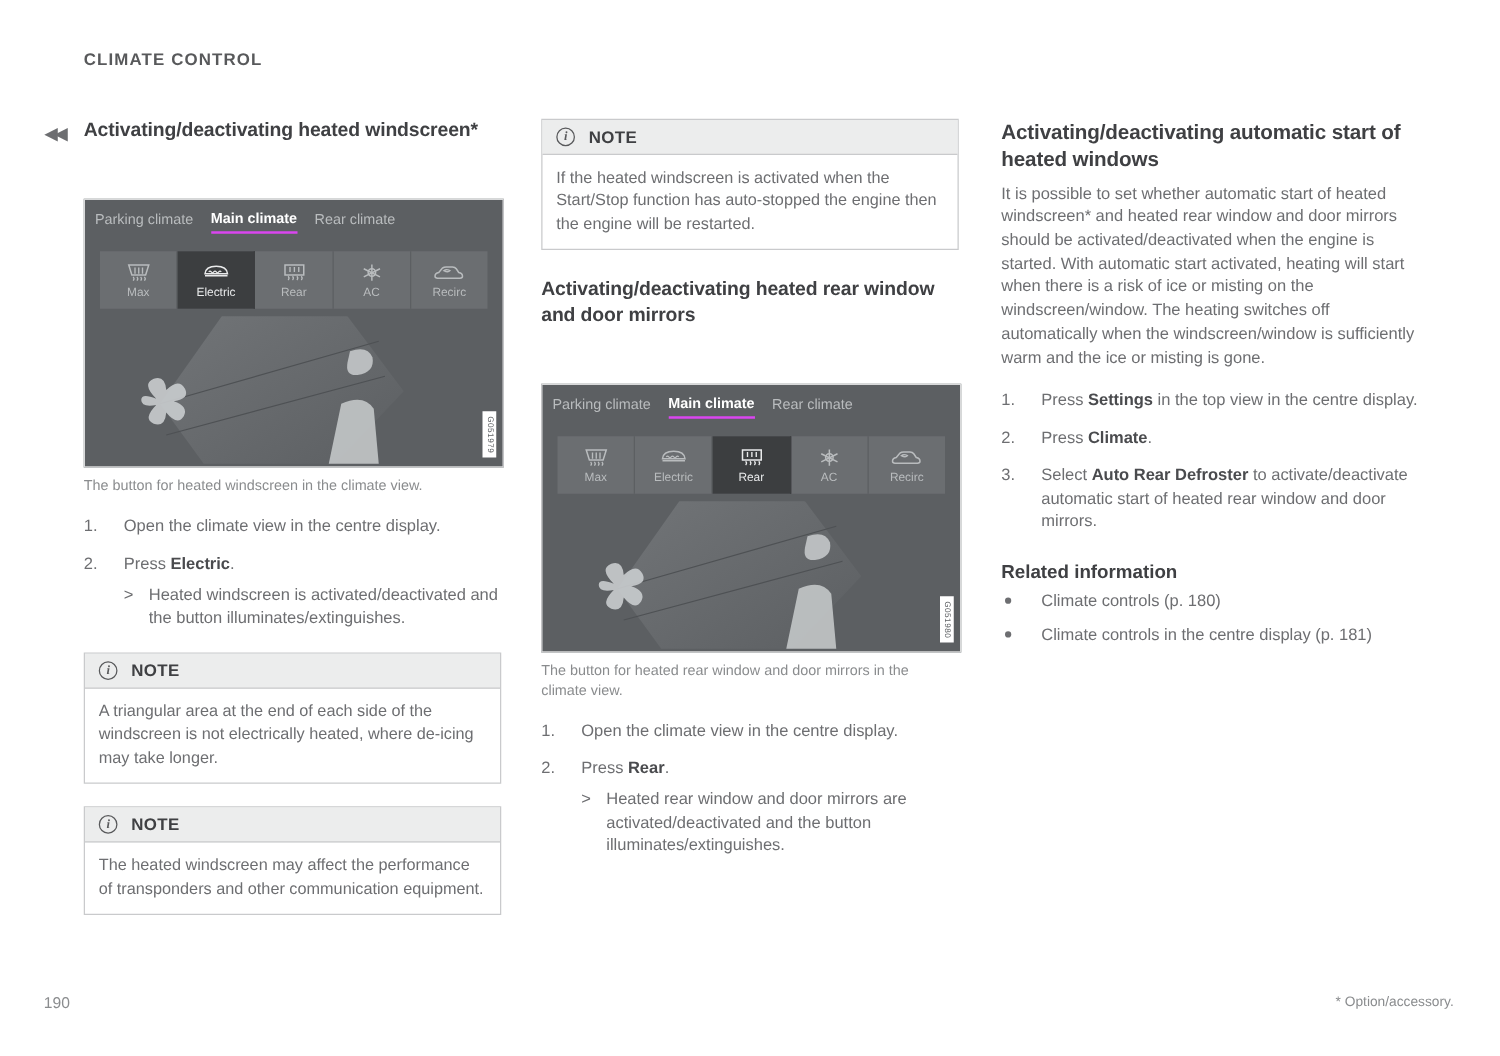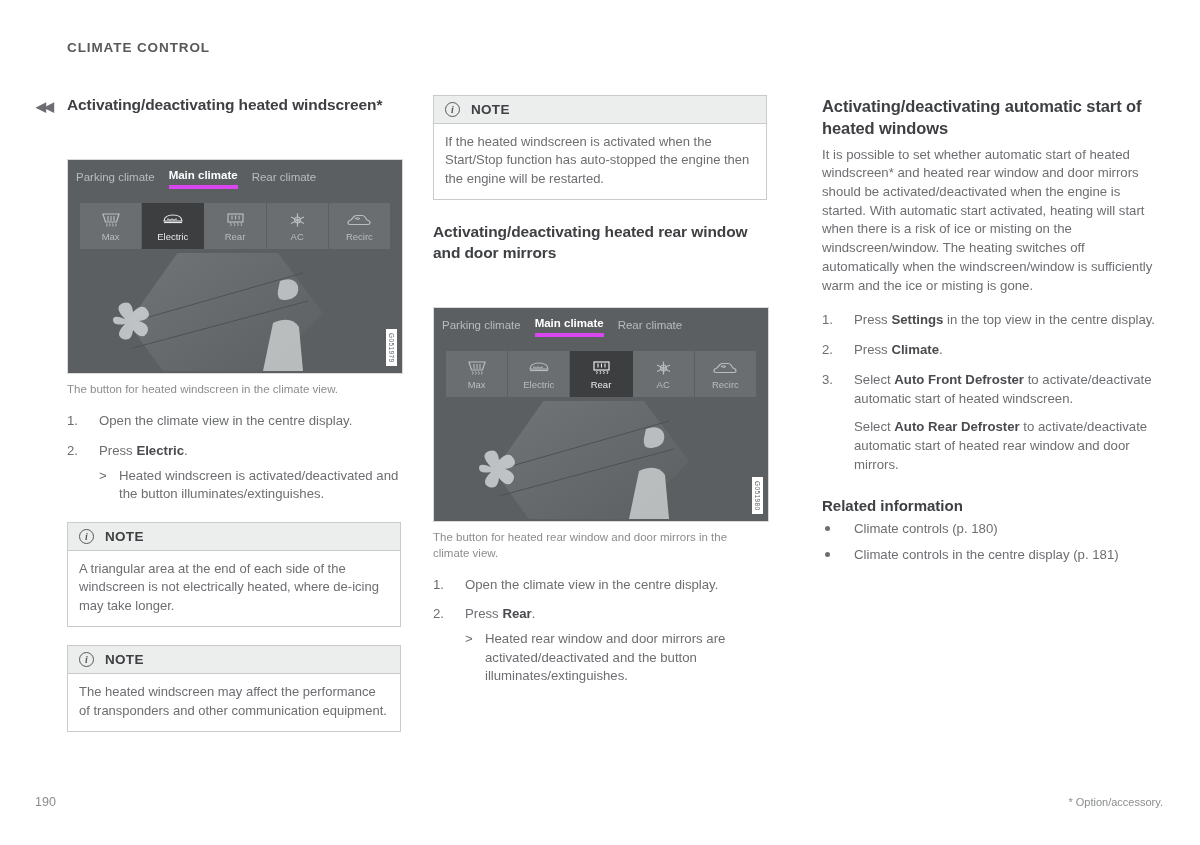--- a/index.html
+++ b/index.html
@@ -17,21 +17,21 @@
   .page-header {
     position:absolute; left:67px; top:40px;
     font-size:13.5px; letter-spacing:.9px;
     color:#58595b; font-weight:700;
   }
 
   
   .col { position:absolute; top:95px; width:342px; }
   .col-left   { left:67px;  }
   .col-mid    { left:433px; }
-  .col-right  { left:822px; }
+  .col-right  { left:801px; }
 
   
   h2.sec-title {
     font-size:15.5px; font-weight:bold; color:#3f4043;
     margin:0 0 12px 0; line-height:1.32; letter-spacing:-.1px;
   }
   h2.sec-title.big { font-size:16.5px; line-height:1.35; }
   h3.rel-title {
     font-size:15px; font-weight:bold; color:#3f4043;
     margin:22px 0 6px 0;
@@ -59,21 +59,21 @@
     margin-top:44px;
   }
   .screen .tabs {
     display:flex; align-items:center; gap:14px;
     padding:9px 8px 0 8px;
     font-size:11.5px;
   }
   .screen .tab { color:#b9bcbe; padding-bottom:4px; white-space:nowrap; }
   .screen .tab.active {
     color:#ffffff; font-weight:bold;
-    border-bottom:4px solid #d946ef;
+    border-bottom:2px solid #d946ef;
   }
   .screen .btnrow {
     display:flex; margin:14px 12px 0 12px;
     background:#6b6e71;
     align-items:center;
   }
   .screen .cbtn {
     flex:1; height:46px;
     display:flex; flex-direction:column;
     align-items:center; justify-content:center;
@@ -422,21 +422,20 @@
     <li>
       <span class="num">1.</span>
       <span>Press <b>Settings</b> in the top view in the centre display.</span>
     </li>
     <li>
       <span class="num">2.</span>
       <span>Press <b>Climate</b>.</span>
     </li>
     <li>
       <span class="num">3.</span>
-      <span>Select <b>Auto Front Defroster</b> to activate/deactivate automatic start of heated windscreen.</span>
       <div class="cont">Select <b>Auto Rear Defroster</b> to activate/deactivate automatic start of heated rear window and door mirrors.</div>
     </li>
   </ol>
 
   <h3 class="rel-title">Related information</h3>
   <ul class="rel">
     <li>
       <span class="dot"></span>
       <span>Climate controls (p. 180)</span>
     </li>

